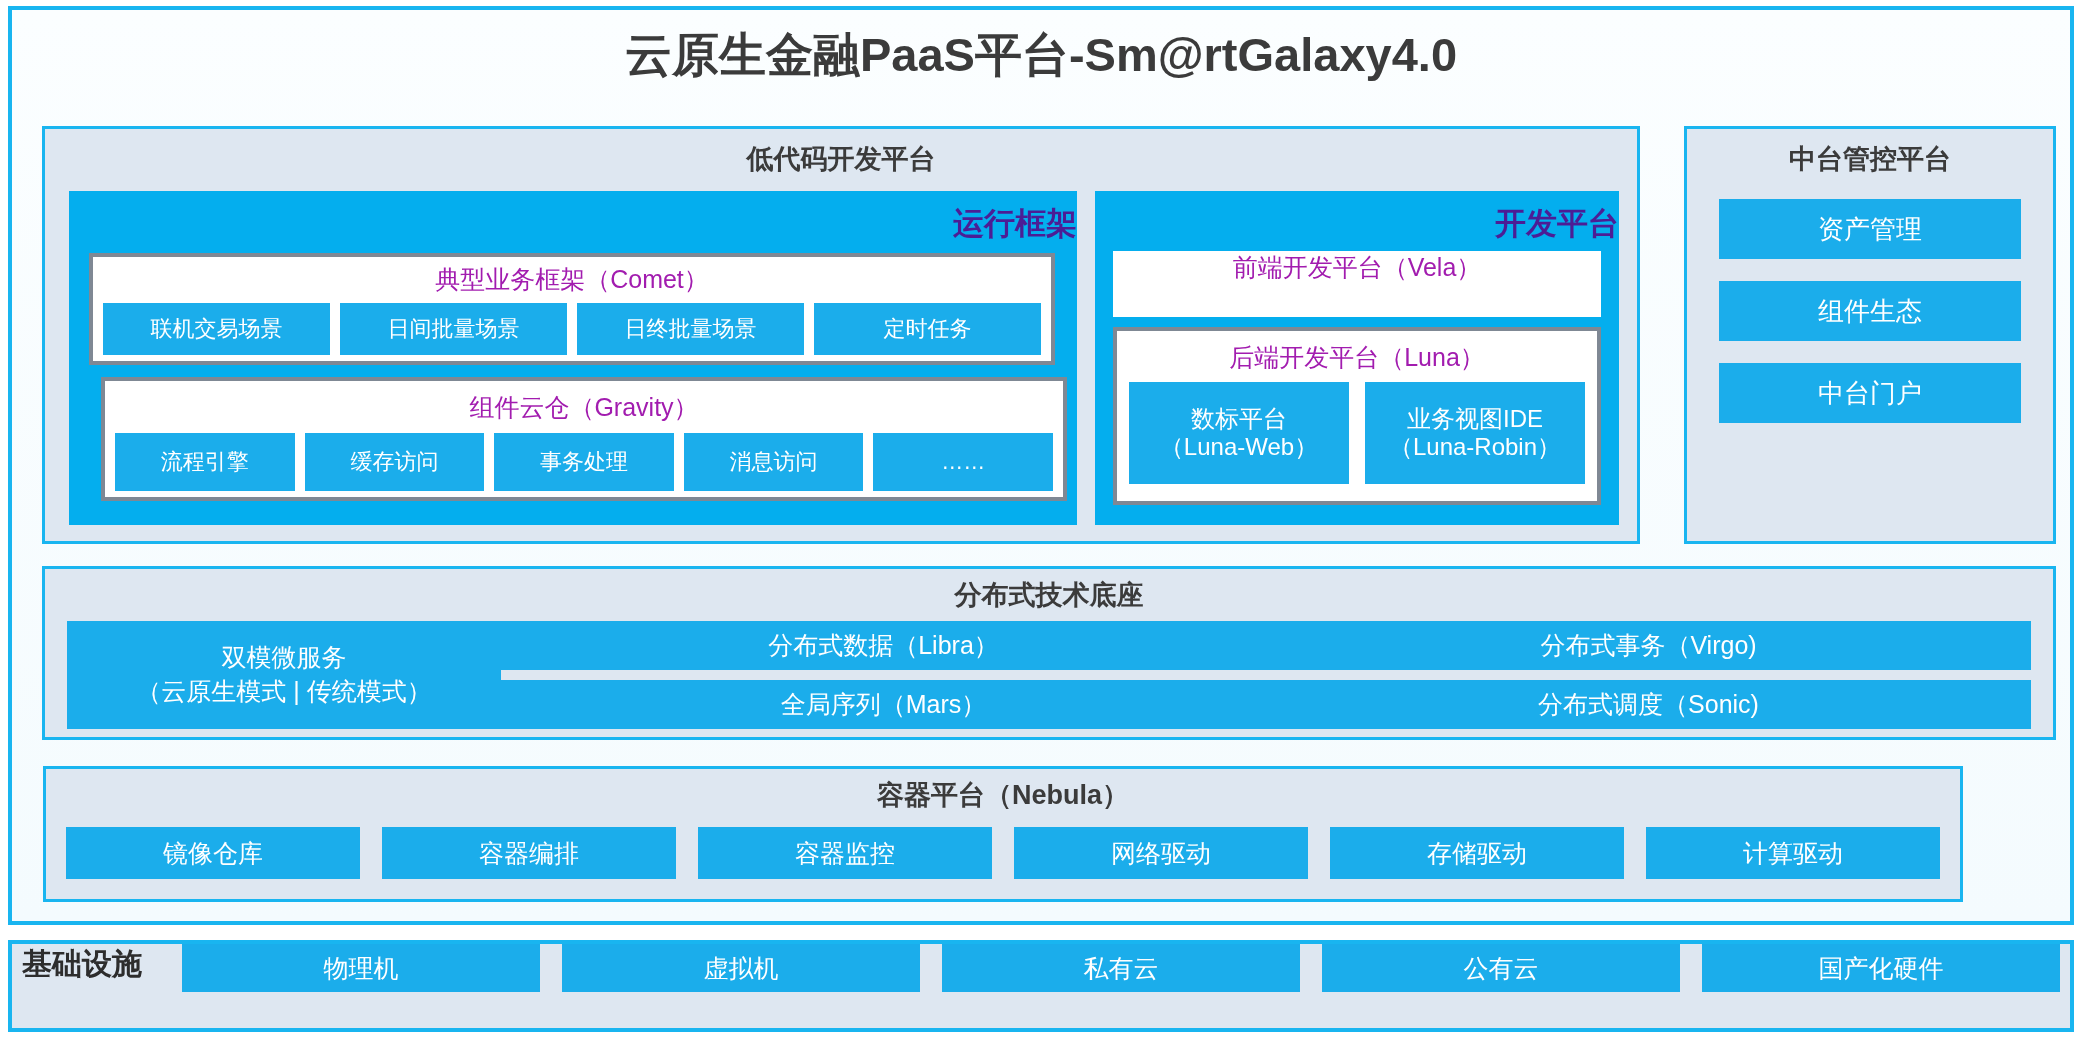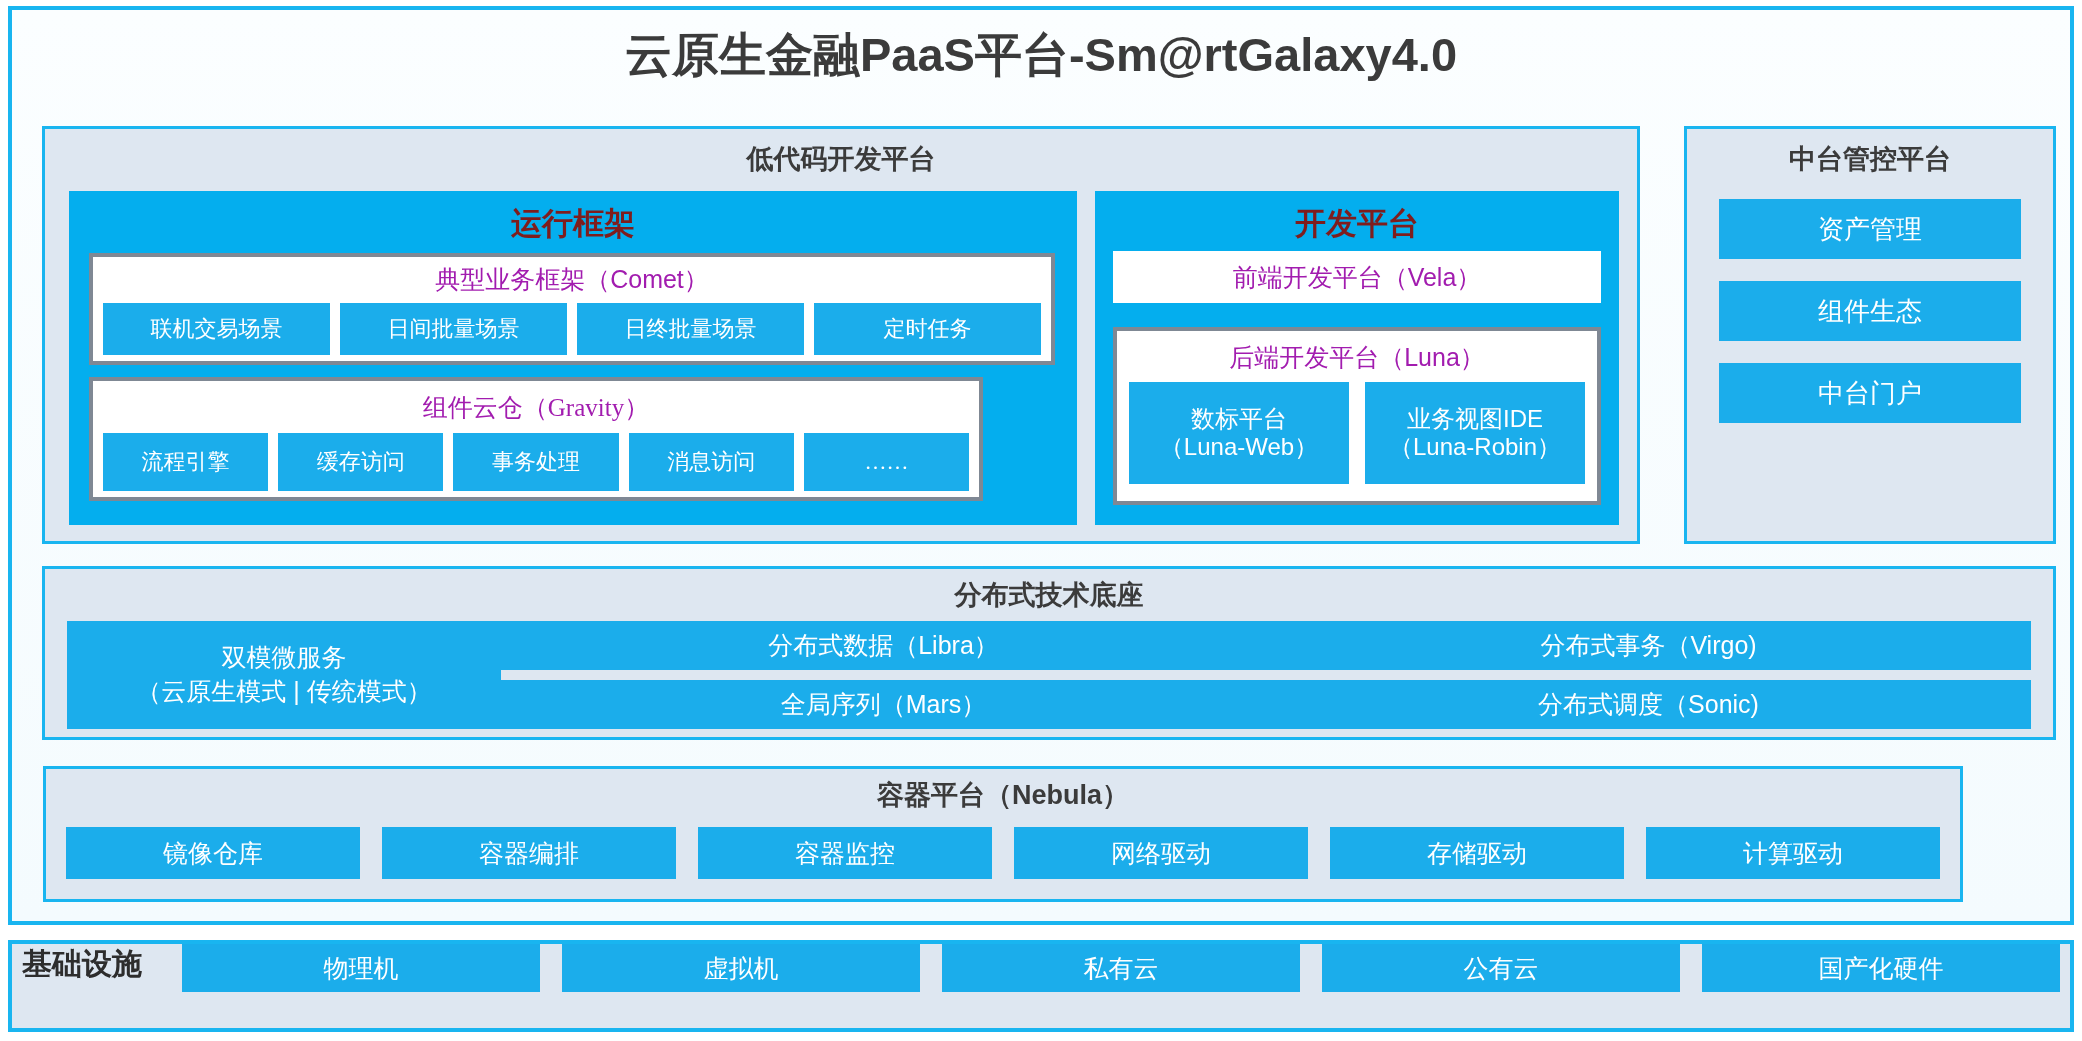--- a/index.html
+++ b/index.html
@@ -68,22 +68,22 @@
   }
   #lowcode-panel .panel-title { margin-top: 12px; }
 
   
   .blue-block {
     position: absolute;
     background: #04aeee;
   }
   .blue-block-title {
     width: 100%;
-    text-align: center;
-    color: #7f1d1d;
+    text-align: right;
+    color: #4c1d95;
     font-size: 31px;
     font-weight: 700;
     white-space: nowrap;
   }
 
   #runtime-framework {
     left: 24px;
     top: 62px;
     width: 1008px;
     height: 334px;
@@ -114,25 +114,24 @@
 
   #comet-box {
     left: 20px;
     top: 62px;
     width: 966px;
     height: 112px;
   }
   #comet-box .white-group-title { margin-top: 6px; }
 
   #gravity-box {
-    left: 20px;
+    left: 32px;
     top: 186px;
-    width: 894px;
+    width: 966px;
     height: 124px;
-    font-family: Liberation Serif, serif;
   }
   #gravity-box .white-group-title { margin-top: 10px; }
 
   
   .chip-row {
     position: absolute;
     left: 10px;
     right: 10px;
     display: flex;
     gap: 10px;
@@ -150,26 +149,25 @@
   }
 
   #comet-chips { top: 46px; height: 52px; }
   #gravity-chips { top: 52px; height: 58px; }
 
   
   #vela-box {
     left: 18px;
     top: 60px;
     width: 488px;
-    height: 52px;
+    height: 66px;
     background: #ffffff;
     border: none;
     position: absolute;
     display: flex;
-    align-items: center;
     justify-content: center;
   }
   #vela-box .white-group-title { margin-top: 0; }
 
   #luna-box {
     left: 18px;
     top: 136px;
     width: 488px;
     height: 178px;
   }

